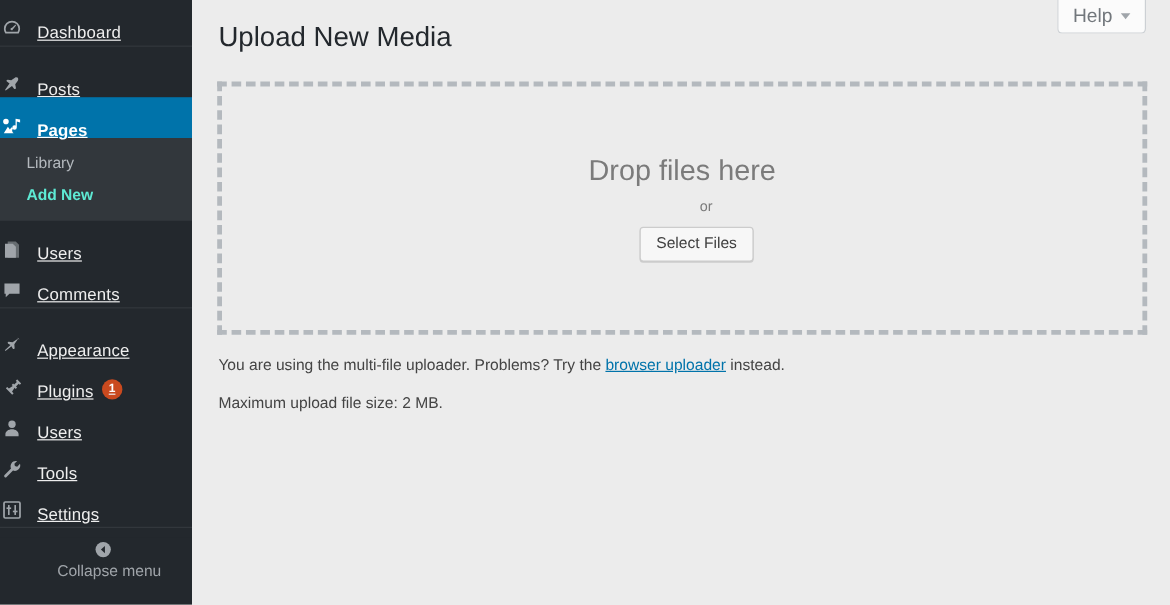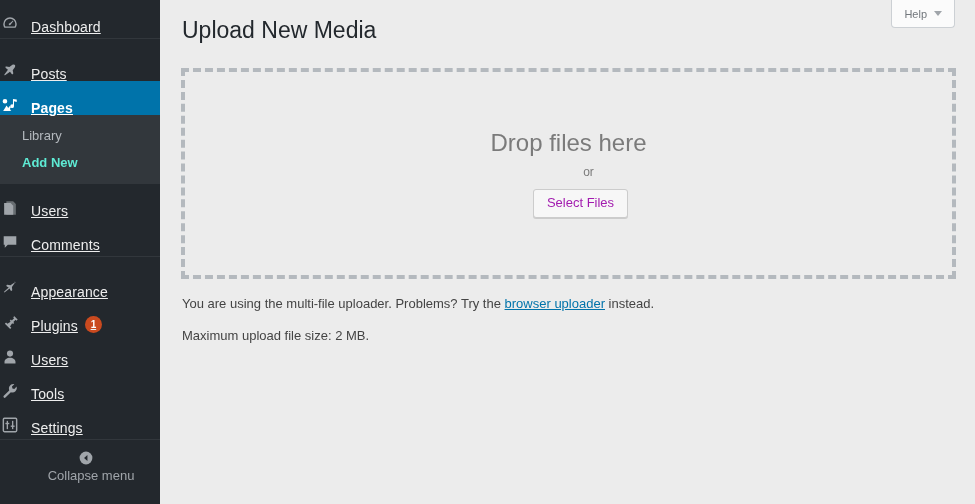--- a/index.html
+++ b/index.html
@@ -158,21 +158,21 @@
     display: inline-flex;
     align-items: center;
     gap: 7px;
     height: 28px;
     padding: 0 12px;
     background: #fbfbfb;
     border: 1px solid #ccd0d4;
     border-top: none;
     border-radius: 0 0 4px 4px;
     color: #72777c;
-    font-size: 11px;
+    font-size: 16px;
     cursor: pointer;
     line-height: 28px;
   }
   .caret-down {
     width: 0; height: 0;
     border-left: 4px solid transparent;
     border-right: 4px solid transparent;
     border-top: 5px solid #a0a5aa;
     display: inline-block;
   }
@@ -211,21 +211,21 @@
     font-size: 12px;
     color: #7b7b7b;
     margin-bottom: 9px;
     line-height: 16px;
     margin-left: 40px;
   }
   .select-files-btn {
     background: #f7f7f7;
     border: 1px solid #ccc;
     border-radius: 3px;
-    color: #a21caf;
+    color: #404040;
     font-size: 13px;
     font-family: "Liberation Sans", sans-serif;
     padding: 5px 13px 6px;
     cursor: pointer;
     box-shadow: 0 1px 0 #ccc;
     line-height: 16px;
     margin-left: 24px;
   }
 
   .note {

